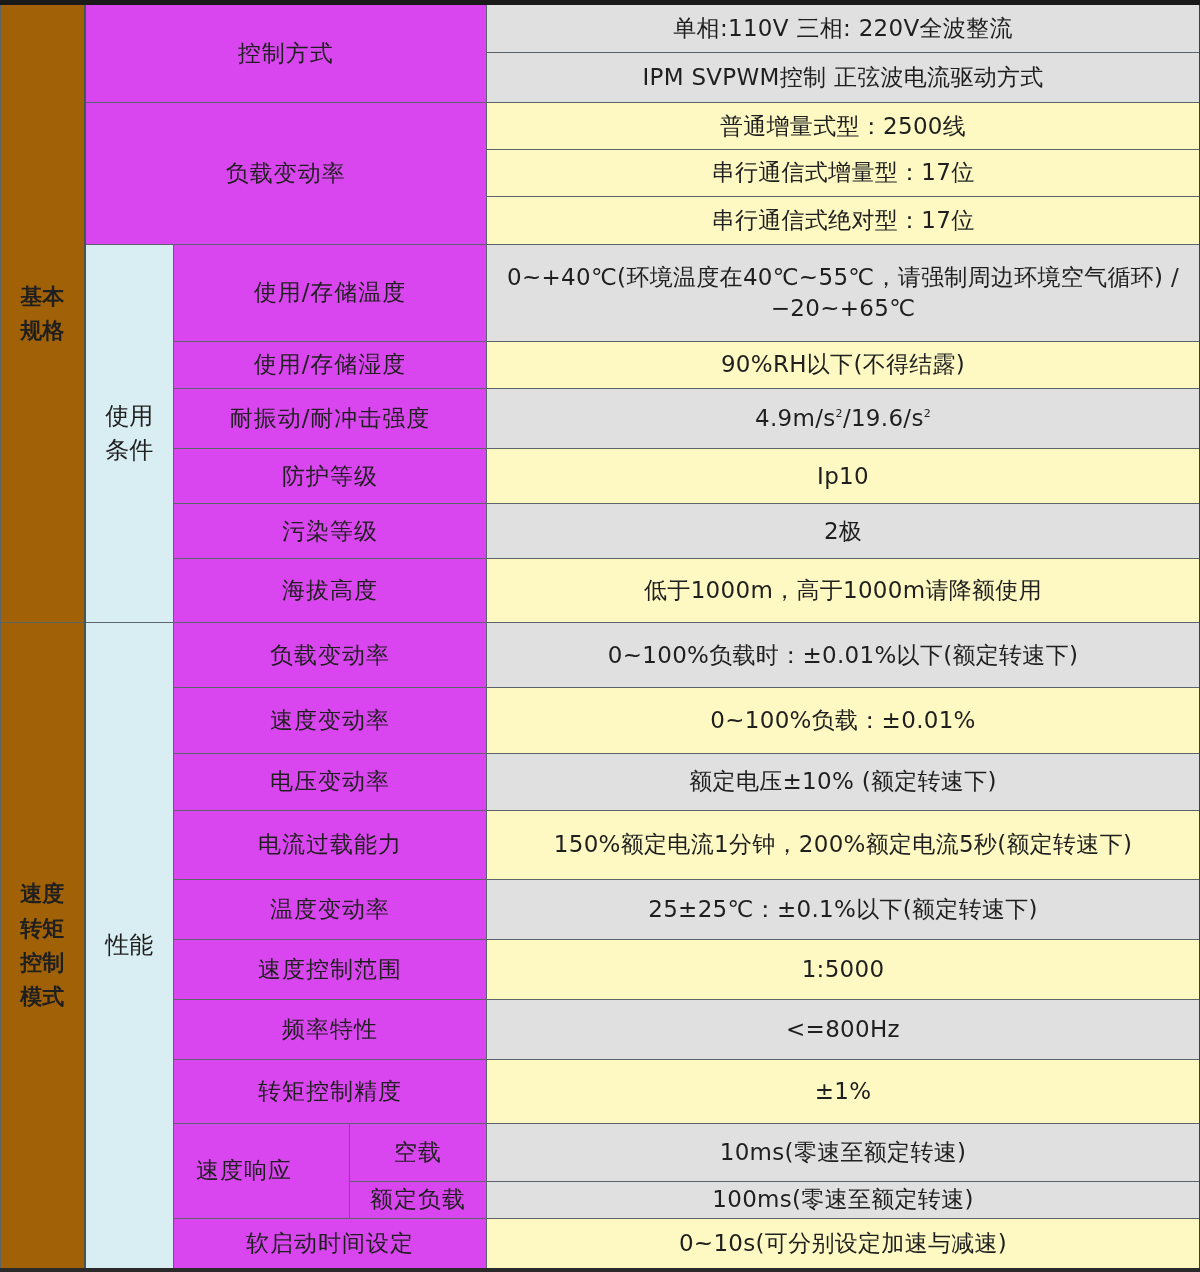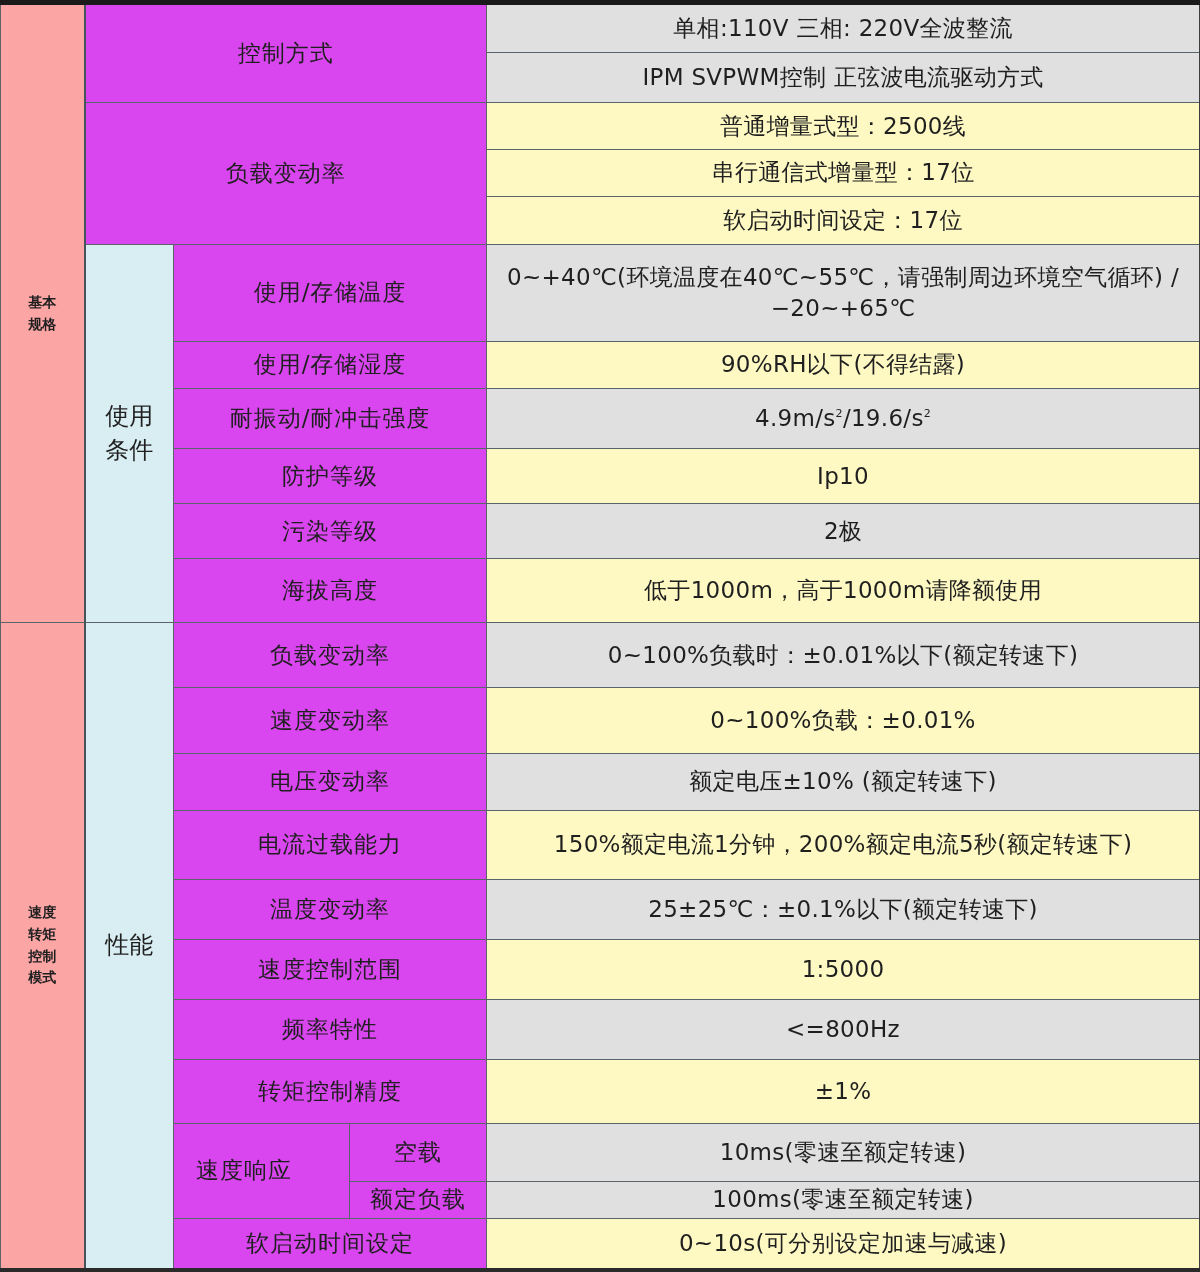--- a/index.html
+++ b/index.html
@@ -16,23 +16,23 @@
     border: 1px solid #5b6468;
     text-align: center;
     vertical-align: middle;
     color: #1f1f1f;
     font-size: 23px;
     padding: 0 14px;
     line-height: 1.35;
     overflow: hidden;
   }
   .spec-table td.group {
-    background: #fca5a5;
+    background: #a16207;
     font-weight: bold;
-    font-size: 14px;
+    font-size: 22px;
     line-height: 1.55;
     border-right: 2px solid #44545a;
   }
   .spec-table td.sub { background: #d9eef2; font-size: 24px; line-height: 1.4; }
   .spec-table td.label { background: #d946ef; letter-spacing: 1px; }
   .spec-table td.value { border-right: 3px solid #3d3d3d; letter-spacing: 0.3px; }
   .spec-table td.value.gray { background: #e0e0e0; }
   .spec-table td.value.white { background: #fef9c3; }
   sup { font-size: 11px; vertical-align: super; line-height: 0; }
 </style>
@@ -60,21 +60,21 @@
     </tr>
 
     <tr style="height:45px">
       <td class="label" colspan="3" rowspan="3">负载变动率</td>
       <td class="value white">普通增量式型：2500线</td>
     </tr>
     <tr style="height:45px">
       <td class="value white">串行通信式增量型：17位</td>
     </tr>
     <tr style="height:47px">
-      <td class="value white">软启动时间设定：17位</td>
+      <td class="value white">串行通信式绝对型：17位</td>
     </tr>
 
     <tr style="height:93px">
       <td class="sub" rowspan="6"><span style="white-space:pre-line">使用
 条件</span></td>
       <td class="label" colspan="2">使用/存储温度</td>
       <td class="value gray" style="padding:0 8px">0~+40℃(环境温度在40℃~55℃，请强制周边环境空气循环) / −20~+65℃</td>
     </tr>
     <tr style="height:46px">
       <td class="label" colspan="2">使用/存储湿度</td>

